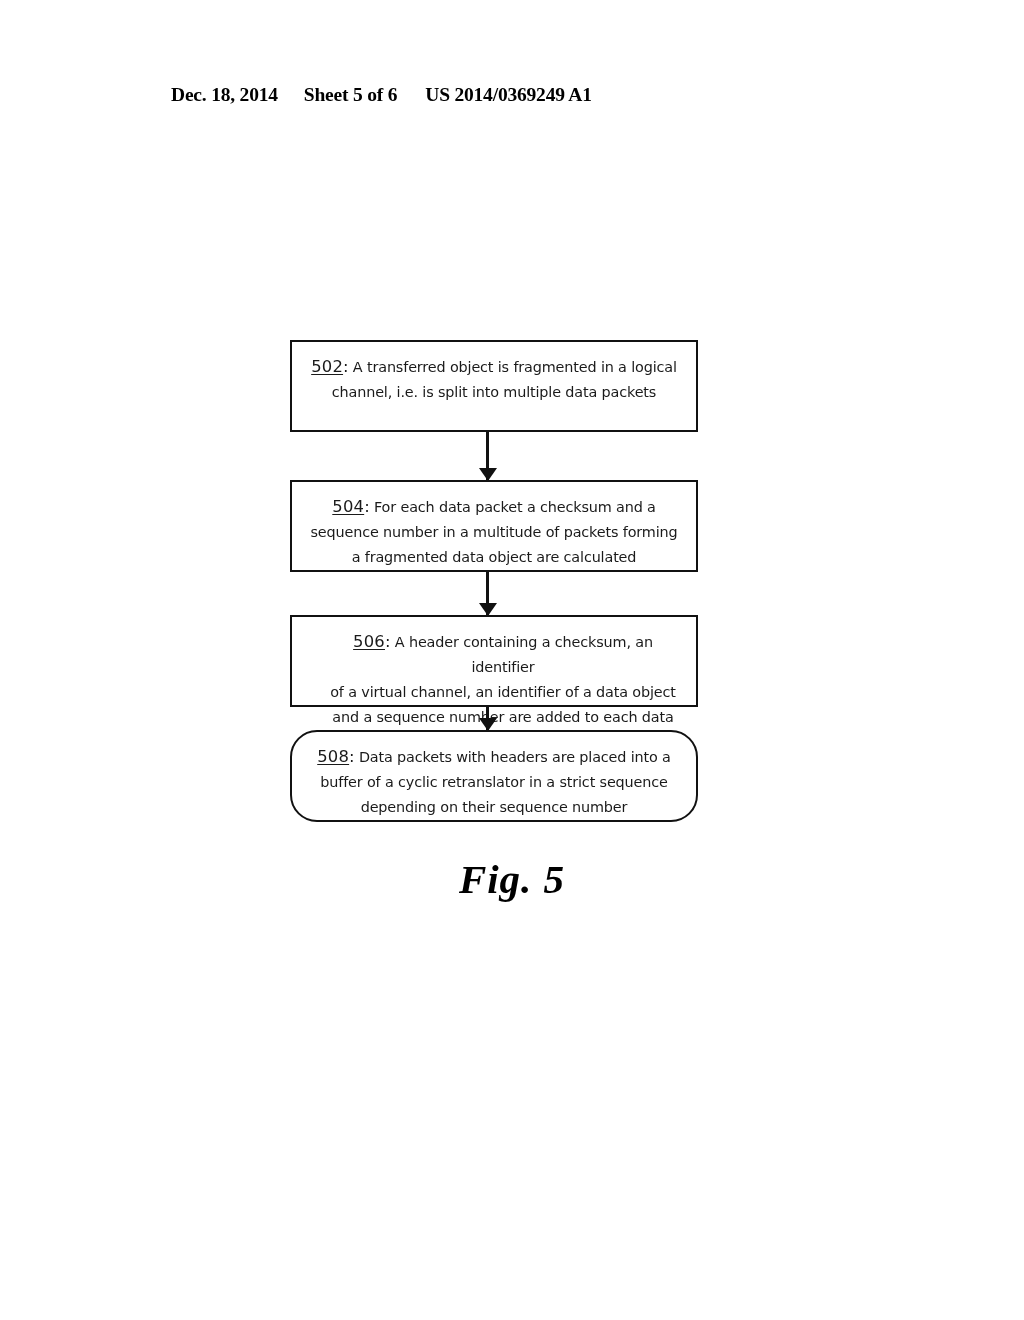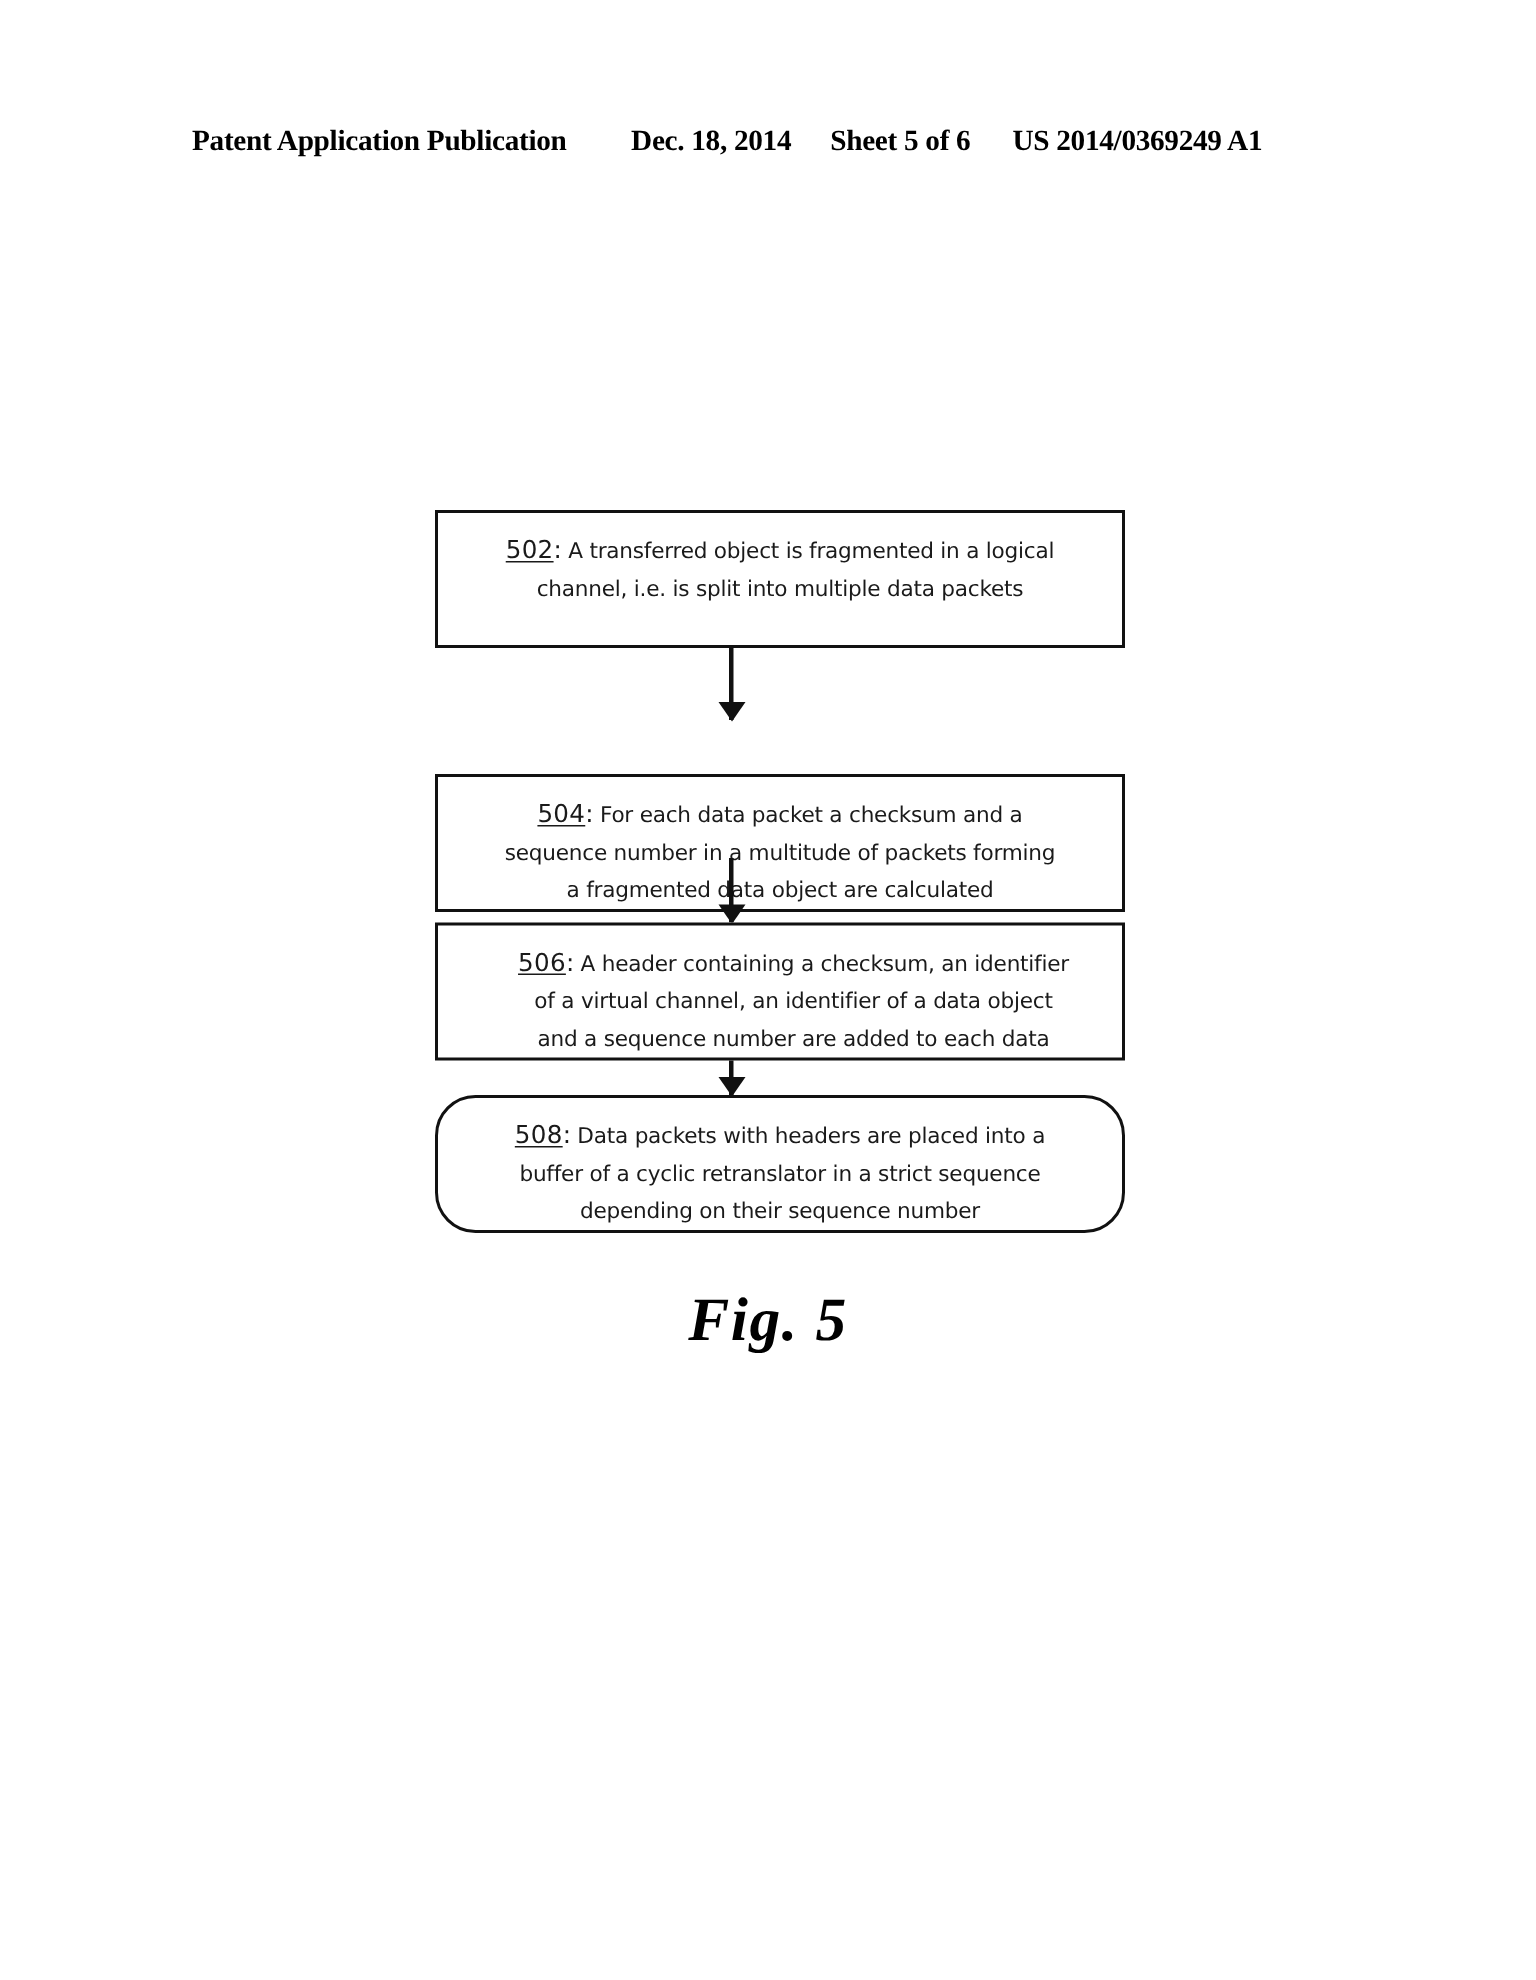--- a/index.html
+++ b/index.html
@@ -40,21 +40,21 @@
   .flowchart {
     position: absolute;
     left: 290px;
     top: 340px;
     width: 396px;
   }
 
   .step-box {
     position: absolute;
     left: 0;
-    width: 460px;
+    width: 408px;
     box-sizing: border-box;
     border: 2.2px solid #111111;
     background: #ffffff;
     padding: 12px 10px 6px 10px;
     text-align: center;
   }
 
   .step-text {
     font-family: "DejaVu Sans", sans-serif;
     font-size: 14.4px;
@@ -70,21 +70,21 @@
     text-underline-offset: 2px;
     letter-spacing: 0.2px;
   }
   .step-colon {
     font-size: 16.4px;
     text-decoration: none;
   }
 
   
   #box-502 { top: 0px;   height: 92px; }
-  #box-504 { top: 140px; height: 92px; margin-top: 36px; }
+  #box-504 { top: 140px; height: 92px; }
   #box-506 { top: 275px; height: 92px; padding-left: 28px; }
   #box-508 { top: 390px; height: 92px; border-radius: 27px; }
 
   
   .connector {
     position: absolute;
     left: 196px;            
     width: 3px;
     background: #111111;
   }
@@ -114,21 +114,20 @@
     font-weight: bold;
     font-size: 41px;
     letter-spacing: 1px;
     color: #000000;
   }
 </style>
 </head>
 <body>
 
 <div class="page-header">
-  <span class="hdr-pub">Patent Application Publication</span>
   <span class="hdr-date">Dec. 18, 2014</span>
   <span class="hdr-sheet">Sheet 5 of 6</span>
   <span class="hdr-docid">US 2014/0369249 A1</span>
 </div>
 
 <div class="flowchart">
 
   <div class="step-box" id="box-502">
     <div class="step-text"><span class="step-num">502</span><span class="step-colon">:</span><span> A transferred object is fragmented in a logical
 channel, i.e. is split into multiple data packets</span></div>

